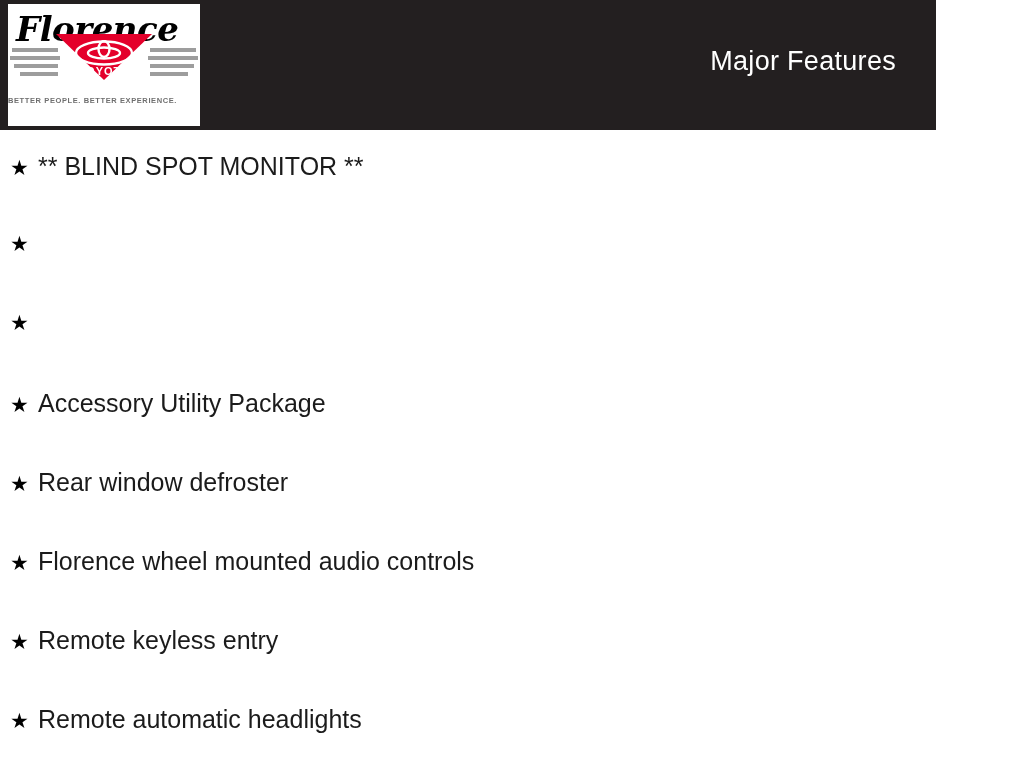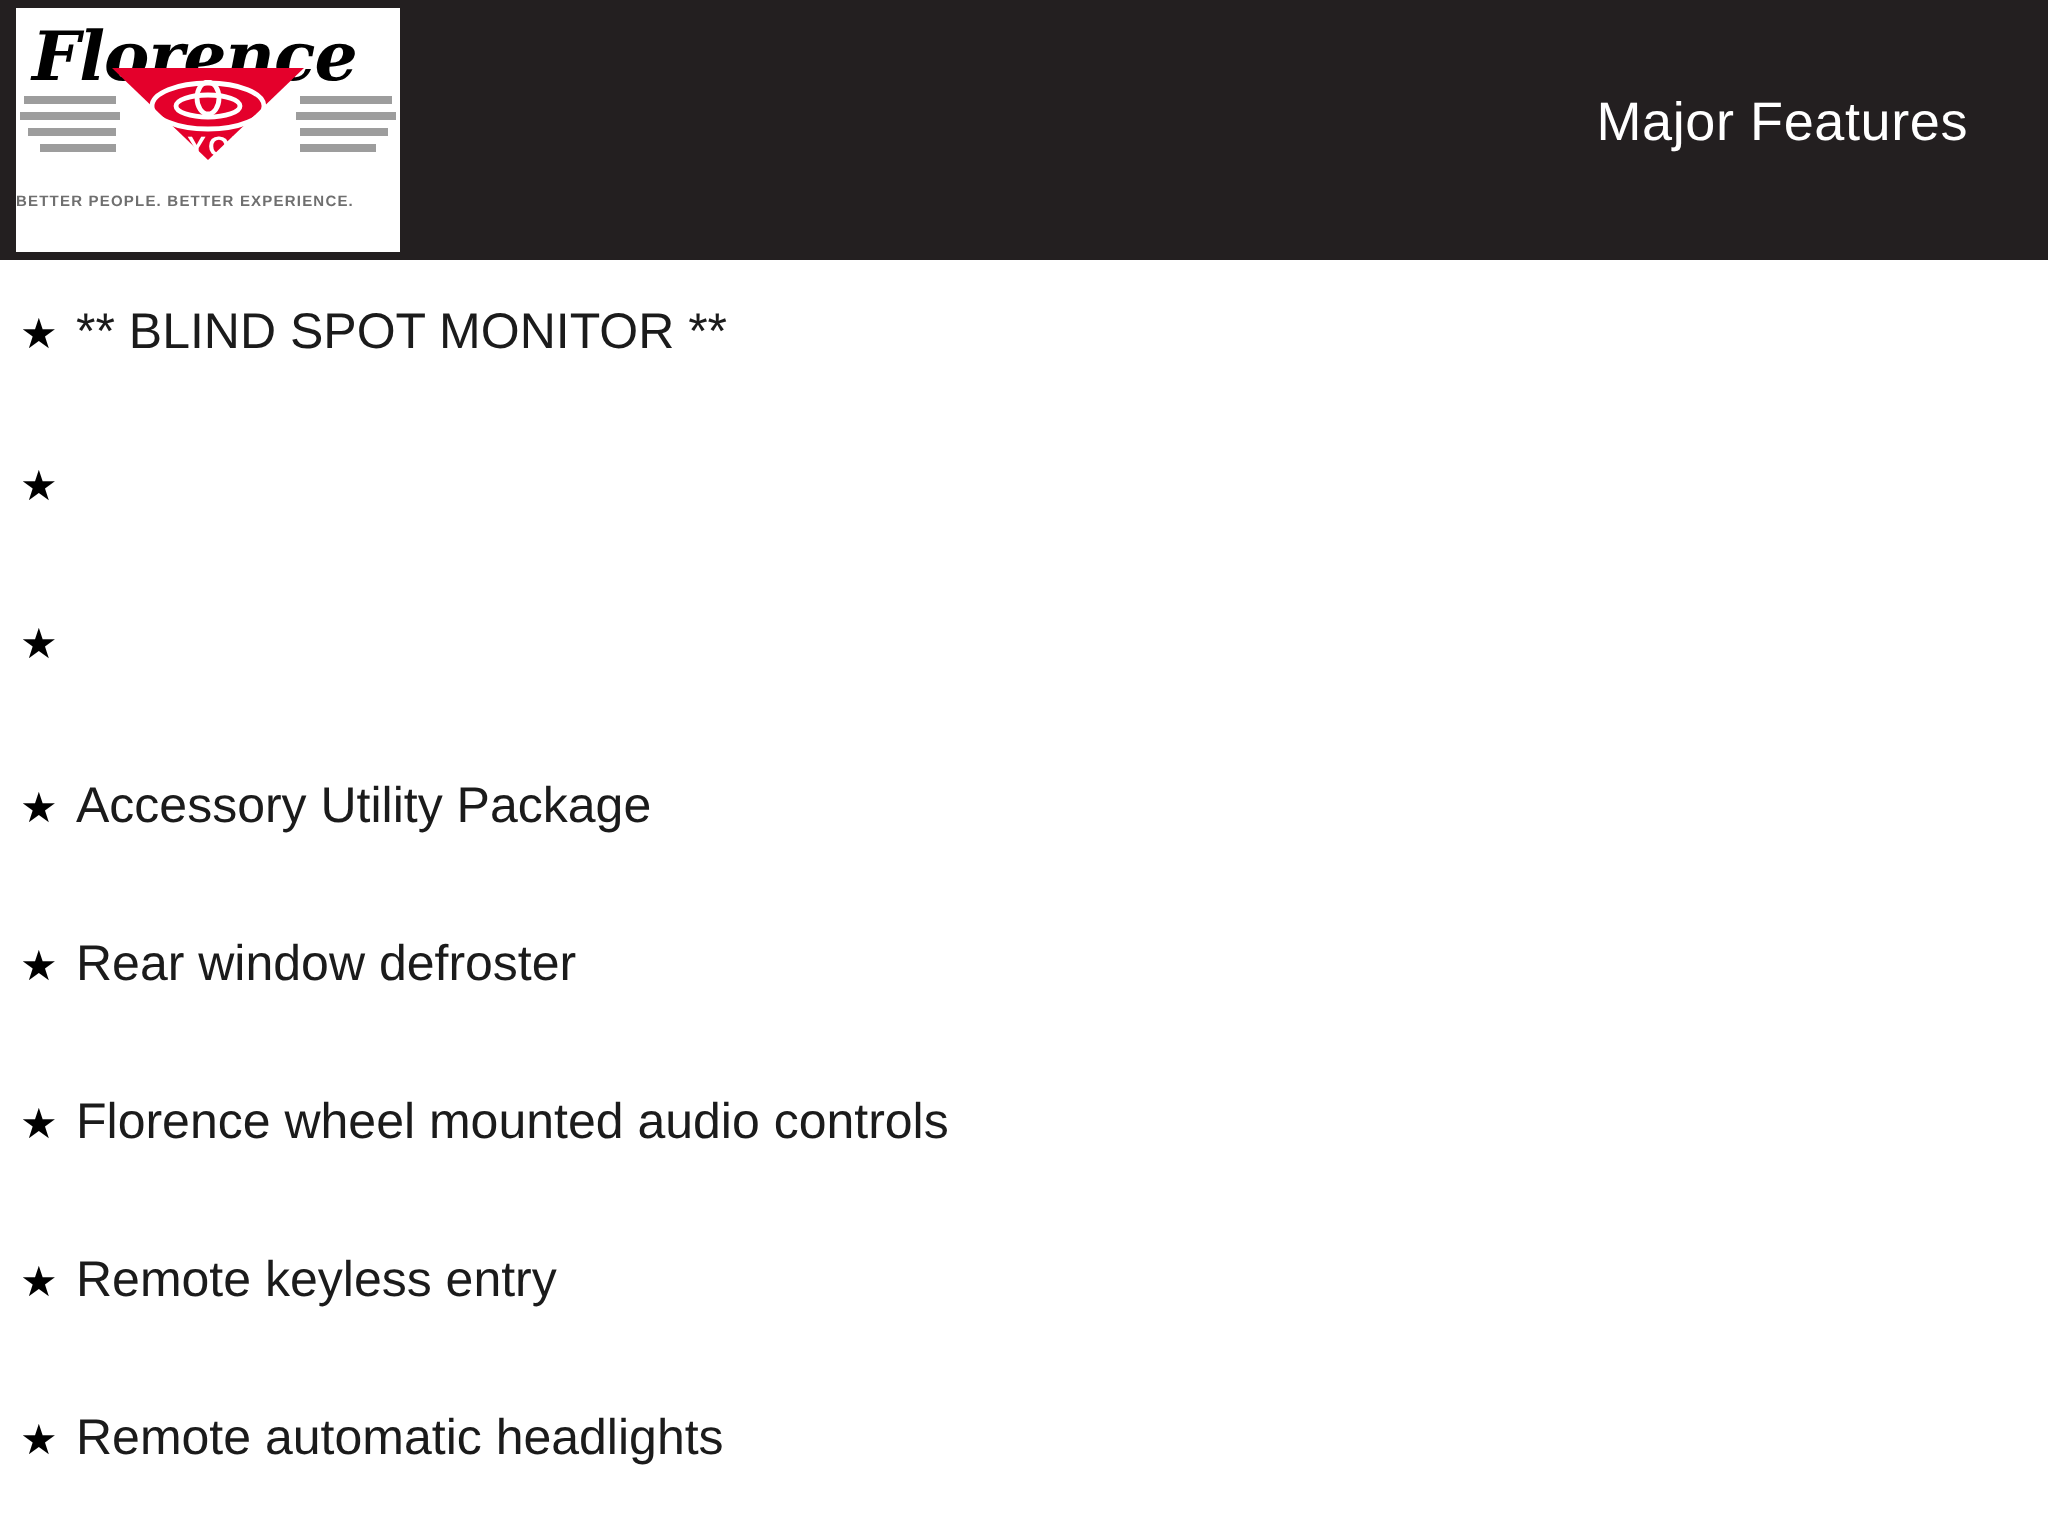--- a/index.html
+++ b/index.html
@@ -10,21 +10,21 @@
     width: 1024px;
     height: 768px;
     background: #ffffff;
     font-family: "Liberation Sans", sans-serif;
     overflow: hidden;
   }
 
   
   .header {
     position: relative;
-    width: 1024px;
+    width: 936px;
     height: 130px;
     background: #231f20;
     display: flex;
     align-items: center;
   }
 
   .logo-box {
     position: absolute;
     left: 8px;
     top: 4px;
@@ -78,21 +78,21 @@
   .logo-oval svg { display: block; }
 
   .logo-toyota-word {
     position: absolute;
     left: 48px;
     top: 61px;
     width: 96px;
     text-align: center;
     color: #ffffff;
     font-family: "Liberation Sans", sans-serif;
-    font-size: 14px;
+    font-size: 11px;
     letter-spacing: 1px;
     font-weight: bold;
   }
 
   .wing {
     position: absolute;
     height: 4px;
     background: #9d9d9d;
   }
   .wing.l1 { left: 4px;  top: 44px; width: 46px; }

